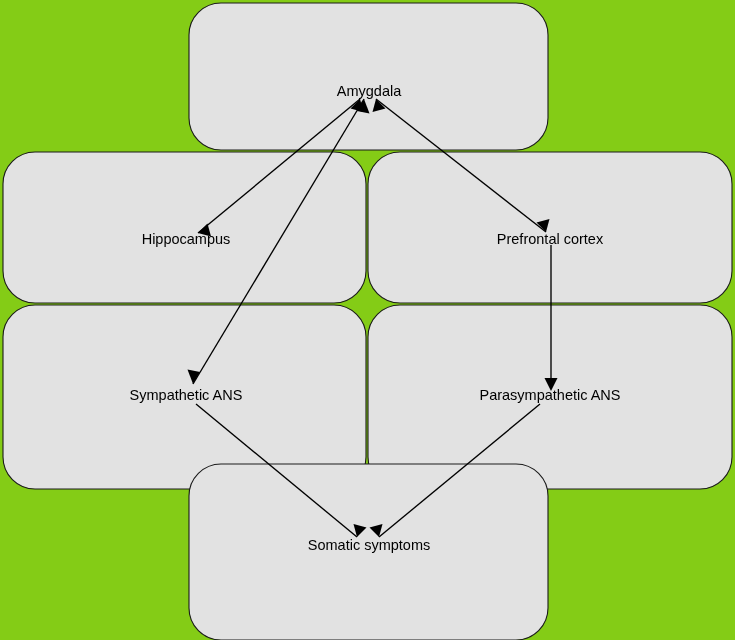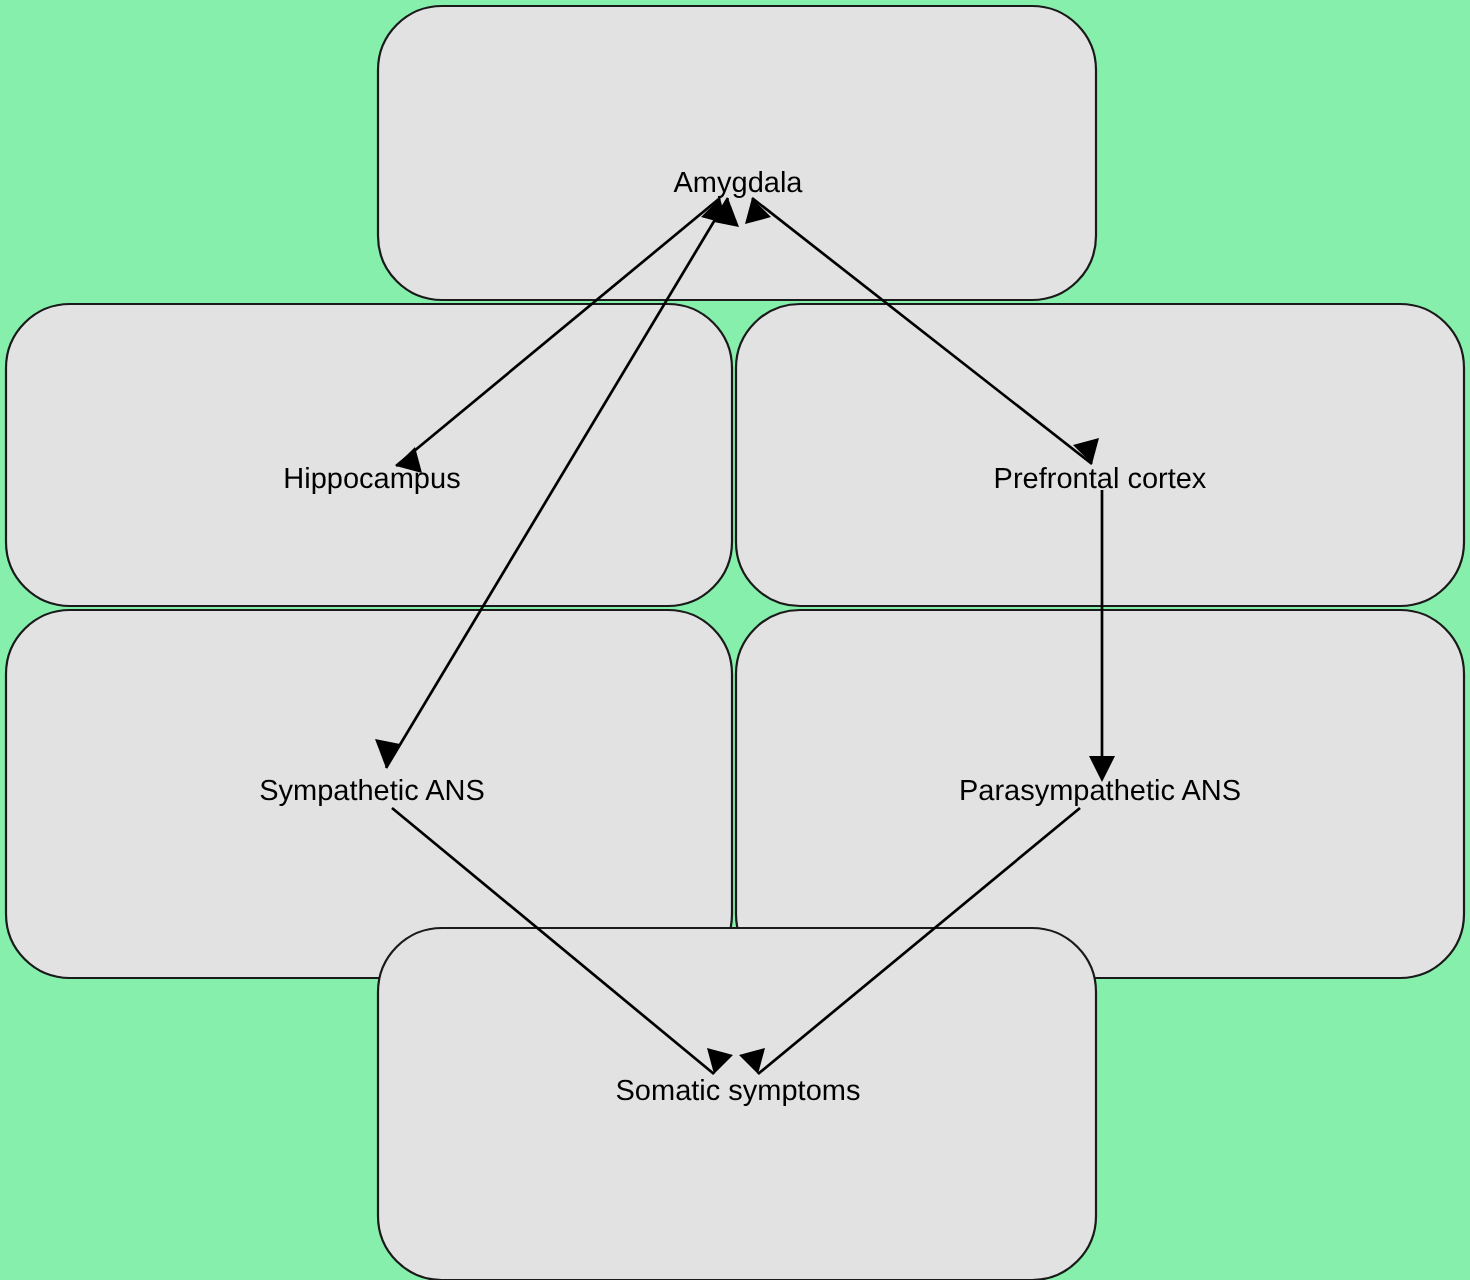--- a/index.html
+++ b/index.html
@@ -8,21 +8,21 @@
     background: #ffffff;
   }
   body {
     font-family: "Liberation Sans", sans-serif;
   }
   #diagram-root {
     position: relative;
     width: 735px;
     height: 640px;
     overflow: hidden;
-    background: #86efac;
+    background: #84cc16;
   }
   #diagram-svg {
     position: absolute;
     top: 0;
     left: 0;
     width: 735px;
     height: 640px;
     display: block;
   }
   .node-label {

